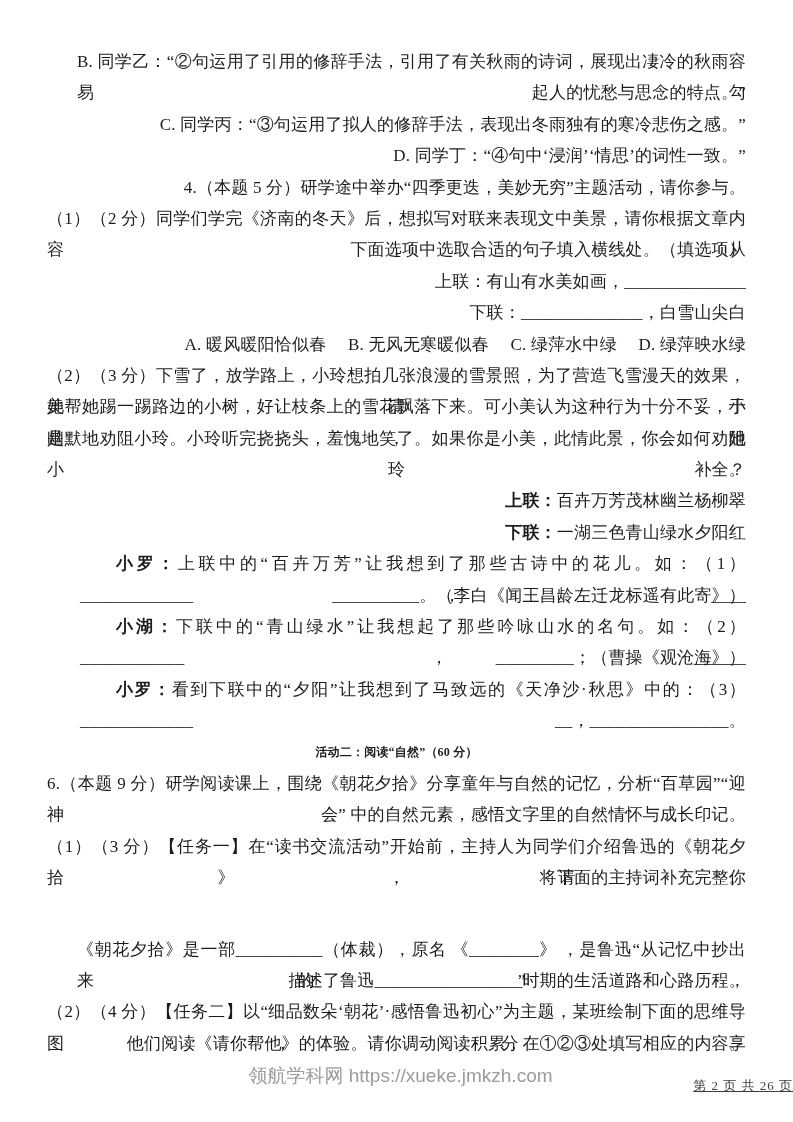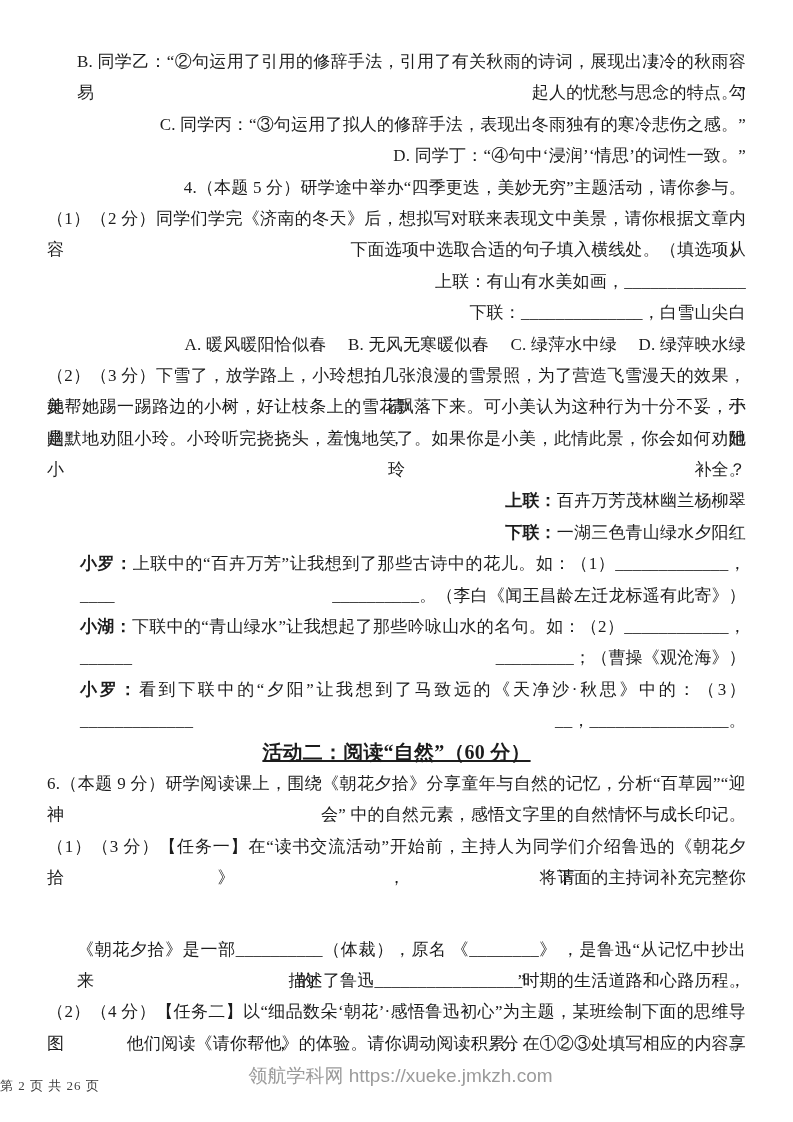--- a/index.html
+++ b/index.html
@@ -29,41 +29,41 @@
     text-justify:inter-character;
   }
   .i1  { padding-left:30px; }   
   .i1c { padding-left:20px; }   
   .i2  { padding-left:33px; }   
   .i3  { padding-left:30px;margin-top:40px; }   
   .heading {
     text-align:center;
     text-align-last:center;
     font-weight:bold;
-    font-size:20px;
-    text-decoration:underline;
+    font-size:12px;
   }
-  .bold { font-weight:bold; }
+  .bold { font-weight:bold;margin-left:36px; }
   .footer-watermark {
     position:absolute;
     left:4px; top:1063px; width:100%;
     text-align:center;
     font-family:"Liberation Sans","DejaVu Sans",sans-serif;
     font-size:19px;
     color:#9b9b9b;
     z-index:1;
   }
   .footer-pagenum {
     position:absolute;
     left:0; top:1077px; width:100%;
-    text-align:left;
+    text-align:right;
     font-size:13px;
     color:#3d3d3d;
     z-index:2;
     letter-spacing:1px;
+    text-decoration:underline;
   }
 </style>
 </head>
 <body>
 
 <div class="page">
   <div class="content">
 
     <div class="ln i1 just">B. 同学乙：“②句运用了引用的修辞手法，引用了有关秋雨的诗词，展现出凄冷的秋雨容易勾</div>
     <div class="ln i1c">起人的忧愁与思念的特点。”</div>

